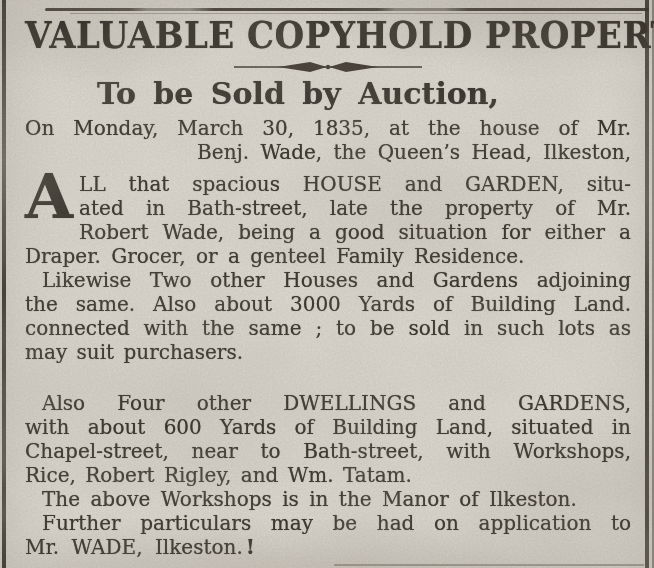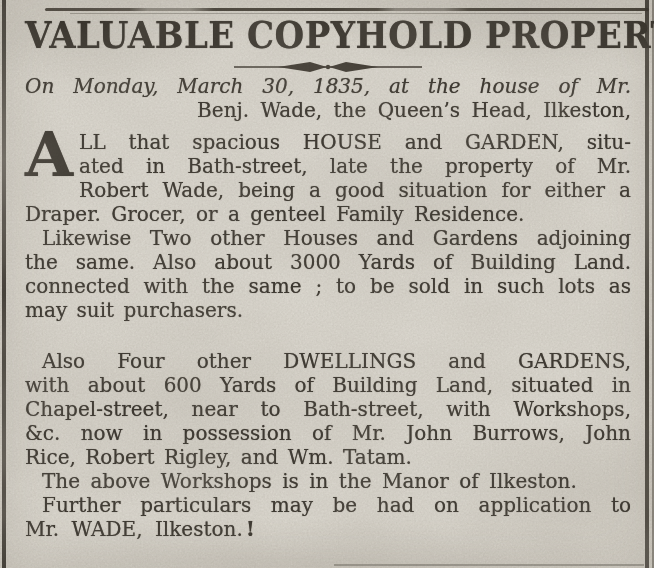--- a/index.html
+++ b/index.html
@@ -28,21 +28,21 @@
     margin:3px 0 0 72px;font-size:30px;line-height:33px;font-weight:bold;
     word-spacing:7px;width:fit-content;white-space:nowrap;
   }
   .line{font-size:20px;line-height:24px;}
   .jl{text-align:justify;text-align-last:justify;}
   .ctr{text-align:right;word-spacing:5px;}
   .ind{text-indent:17px;}
   .sp3{word-spacing:3px;}
   .sp4{word-spacing:4px;}
   .sp6{word-spacing:6px;}
-  .intro{font-style:italic;}
+  .intro{margin-top:6px;}
   .pA{margin-top:8px;}
   .pC{margin-top:27px;}
   .dropcap{
     float:left;font-size:62px;line-height:47px;height:48px;font-weight:bold;
     margin:1px 8px 0 0;letter-spacing:-2px;
   }
   .endmark{font-weight:bold;font-size:21px;margin-left:3px;}
   
   .rule-top{position:absolute;left:45px;right:5px;top:8px;height:3px;border-radius:2px;
     background:linear-gradient(90deg,rgba(38,33,25,.85) 0 14%,rgba(38,33,25,.45) 17% 24%,
@@ -74,38 +74,38 @@
 
     <h1 class="headline">VALUABLE COPYHOLD PROPERTY</h1>
 
     <svg class="ornament" width="192" height="15" viewBox="0 0 192 15" aria-hidden="true">
       <line x1="2" y1="8" x2="190" y2="8" stroke="#26211a" stroke-width="1.6"></line>
       <path d="M46,8 L78,3 L95,8 L78,13 Z" fill="#26211a"></path>
       <path d="M97,8 L114,3 L146,8 L114,13 Z" fill="#26211a"></path>
       <circle cx="96" cy="8" r="2.2" fill="#26211a"></circle>
     </svg>
 
+    <h2 class="subhead">To be Sold by Auction,</h2>
 
     <div class="line jl intro">On Monday, March 30, 1835, at the house of Mr.</div>
     <div class="line ctr">Benj. Wade, the Queen’s Head, Ilkeston,</div>
 
     <div class="line jl pA"><span class="dropcap">A</span><span>LL that spacious HOUSE and GARDEN, situ-</span></div>
     <div class="line jl">ated in Bath-street, late the property of Mr.</div>
     <div class="line jl">Robert Wade, being a good situation for either a</div>
     <div class="line sp4">Draper. Grocer, or a genteel Family Residence.</div>
 
     <div class="line jl ind">Likewise Two other Houses and Gardens adjoining</div>
     <div class="line jl">the same. Also about 3000 Yards of Building Land.</div>
     <div class="line jl">connected with the same ; to be sold in such lots as</div>
     <div class="line sp3">may suit purchasers.</div>
 
     <div class="line jl ind pC">Also Four other DWELLINGS and GARDENS,</div>
     <div class="line jl">with about 600 Yards of Building Land, situated in</div>
     <div class="line jl">Chapel-street, near to Bath-street, with Workshops,</div>
-    <div class="line jl">&amp;c. now in possession of Mr. John Burrows, John</div>
     <div class="line sp3">Rice, Robert Rigley, and Wm. Tatam.</div>
 
     <div class="line ind sp4">The above Workshops is in the Manor of Ilkeston.</div>
 
     <div class="line jl ind">Further particulars may be had on application to</div>
     <div class="line sp6"><span>Mr. WADE, Ilkeston.</span><span class="endmark">!</span></div>
 
   </div>
 
   <svg class="grain" width="654" height="568" aria-hidden="true">

